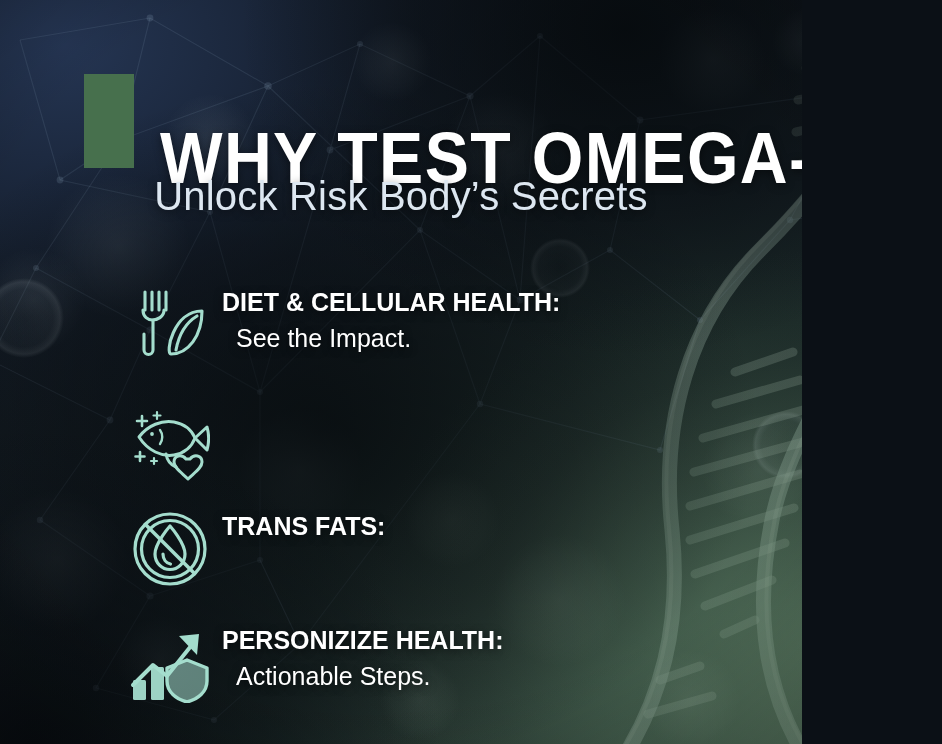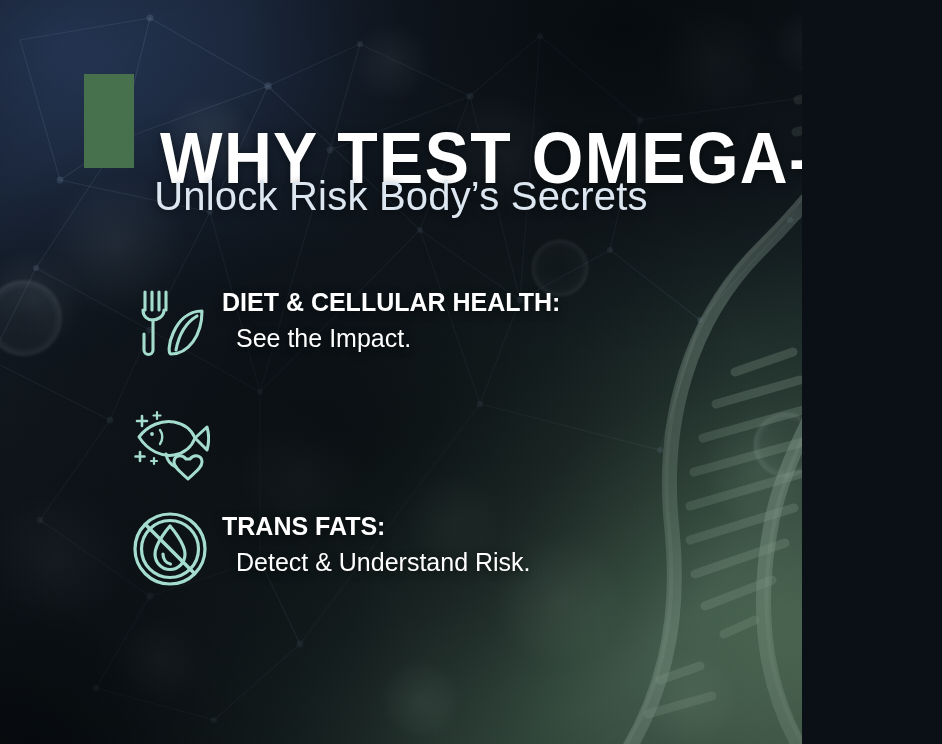--- a/index.html
+++ b/index.html
@@ -317,20 +317,34 @@
           <svg width="80" height="80" viewBox="0 0 80 80" fill="none" stroke="#a4ddcd" stroke-width="3.2" stroke-linecap="round" stroke-linejoin="round">
             <circle cx="40" cy="40" r="35"></circle>
             <circle cx="40" cy="40" r="28.5"></circle>
             <path d="M40 17 C40 17 55 34 55 45 C55 54 48 60.5 40 60.5 C32 60.5 25 54 25 45 C25 34 40 17 40 17 Z"></path>
             <path d="M33 45 C33 50 36 54 40.5 55"></path>
             <path d="M15.5 15.5 L64.5 64.5" stroke-width="3.6"></path>
           </svg>
         </div>
         <div class="txt">
           <span class="hd">TRANS FATS:</span><br>
-          <span class="bd">Detect &amp; Understand Risk.</span>
         </div>
       </div>
 
+      <div class="list-item">
+        <div class="ico">
+          <svg width="82" height="80" viewBox="0 0 82 80" fill="none" stroke-linecap="round" stroke-linejoin="round">
+            <path d="M4 62 L24 42 L38 53 L66 18" stroke="#a4ddcd" stroke-width="4" fill="none"></path>
+            <path d="M50 13 L70 11 L68 32 Z" fill="#a4ddcd" stroke="none"></path>
+            <rect x="4" y="57" width="13" height="20" rx="1.5" fill="#a4ddcd" stroke="none" opacity=".95"></rect>
+            <rect x="22" y="44" width="13" height="33" rx="1.5" fill="#a4ddcd" stroke="none" opacity=".95"></rect>
+            <path d="M58 37 L78 45 V58 C78 69 69 76 58 79 C47 76 38 69 38 58 V45 Z" fill="#a4ddcd" fill-opacity=".55" stroke="#a4ddcd" stroke-width="3.4"></path>
+          </svg>
+        </div>
+        <div class="txt">
+          <span class="hd">PERSONIZIZE HEALTH:</span><br>
+          <span class="bd">Actionable Steps.</span>
+        </div>
+      </div>
 
     </div>
   </div>
 </div>
 
 </body></html>

